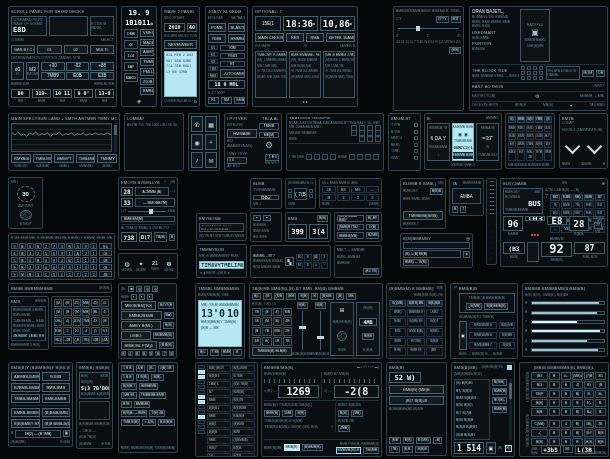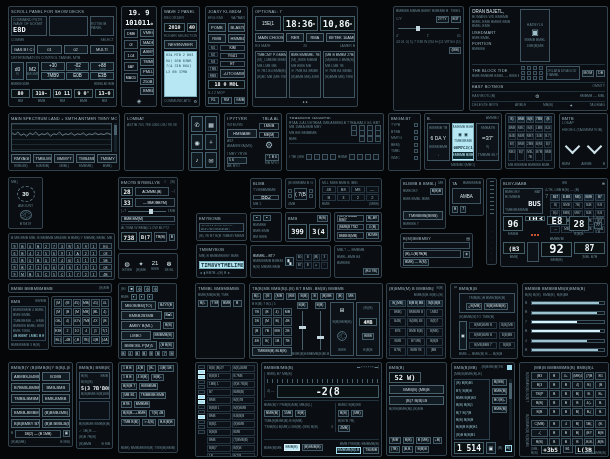--- a/index.html
+++ b/index.html
@@ -1120,20 +1120,29 @@
         <span class="key grow" style="height:5px;line-height:5px">M</span>
         <span class="key grow" style="height:5px;line-height:5px">B</span>
         <span class="key grow" style="height:5px;line-height:5px">7</span>
         <span class="key grow" style="height:5px;line-height:5px">B</span>
       </div>
 </div>
 
 <div class="p" style="left:195px;top:283px;width:50px;height:76px">
   <div class="hd">TMMBL BMBMBMBB</div>
   <span class="tn">BMB(MB)B(B) TMB</span>
+  <div class="lcd col grow" style="padding:2px;gap:1px">
+    <span class="tn" style="color:#29525e">MB) (7B,B) BMBMBMB(B)</span>
+    <div class="row sp">
+          <span class="lcd7" style="font-size:10px">13'0</span>
+          <span class="lcd7" style="font-size:10px">10</span>
+        </div>
+    <span class="tn" style="color:#29525e">BM(B)BB(B)Y   '1MB(B)</span>
+    <span class="tn" style="color:#29525e">(B)B — MB</span>
+  </div>
   <div class="row">
         <span class="chip grow" style="text-align:center">B(L</span>
         <span class="chip grow" style="text-align:center">7 BMB</span>
         <span class="chip grow" style="text-align:center">BMB</span>
         <span class="chip grow" style="text-align:center">B</span>
       </div>
 </div>
 
 <div class="p" style="left:249px;top:283px;width:134px;height:76px">
   <div class="hd">TB(B)MB BMB(B)L(B) BT BMB .BM(B) BMBMB</div>
@@ -1429,20 +1438,28 @@
     <span class="tn">B(MB)   7</span>
   </div>
 </div>
 
 <div class="p" style="left:261px;top:362px;width:121px;height:95px">
   <div class="row sp">
         <span class="hd">BMBMB/MB(B)</span>
         <span class="tn">▬ ▪ ▪ ▪ ▪ ▪ ▪ ▬|</span>
       </div>
   <div class="row" style="height:26px;align-items:stretch">
+    <div class="col grow">
+          <span class="tn">BMB(MB)B(B)</span>
+          <div class="ruler"></div>
+          <div class="row grow">
+            <span class="tn">≡ (B) —</span>
+            <span class="seg7 grow" style="height:100%;font-size:10px">1269</span>
+          </div>
+        </div>
     <div style="width:1px;background:#22323c"></div>
     <div class="col grow">
           <span class="tn">BMB)  B7  MB(B)</span>
           <div class="ruler"></div>
           <div class="row grow">
             <span class="tn">4) —</span>
             <span class="seg7 grow" style="height:100%;font-size:10px">
               <span>-</span>
               <span>2(8</span>
             </span>

